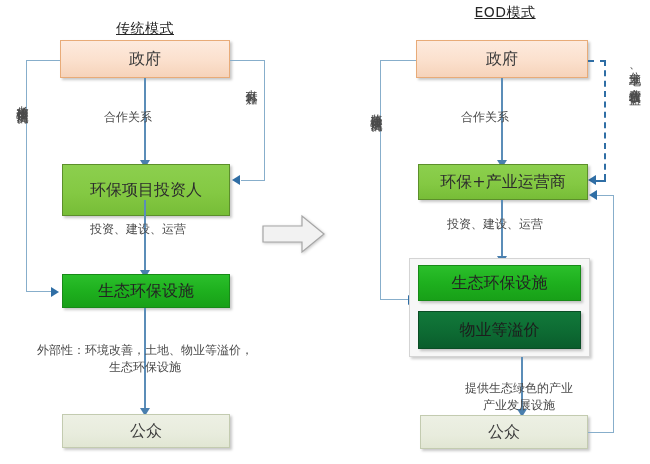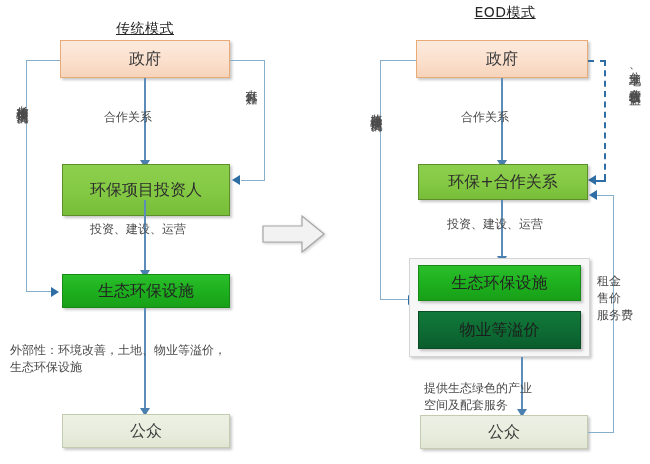--- a/index.html
+++ b/index.html
@@ -99,21 +99,21 @@
     border-top:2px dashed #2f6ea5;
     height:0;
   }
 
   
   .lbl{
     font-size:12px;color:#4a4a4a;white-space:nowrap;text-align:center;
     line-height:1.35;
   }
   .lbl-multiline{
-    font-size:12px;color:#4a4a4a;line-height:1.4;
+    font-size:12px;color:#4a4a4a;text-align:center;line-height:1.4;
   }
   .lbl-vert{
     font-size:12px;color:#4a4a4a;
     writing-mode:vertical-rl;
     text-orientation:upright;
     line-height:1.12;
     letter-spacing:1px;
   }
   .lbl-vert-2col{
     font-size:12px;color:#4a4a4a;
@@ -201,49 +201,44 @@
   <div class="abs arrow-right" style="left:408px;top:295px;"></div>
   <div class="abs lbl-vert" style="left:369px;top:104px;height:128px;">监督建设运营情况</div>
 
   <div class="abs dash-h" style="left:588px;top:60px;width:18px;"></div>
   <div class="abs dash-v" style="left:604px;top:60px;height:120px;"></div>
   <div class="abs dash-h" style="left:596px;top:180px;width:10px;"></div>
   <div class="abs arrow-left" style="left:588px;top:175px;"></div>
   <div class="abs lbl-vert-2col" style="left:609px;top:62px;width:32px;">分享土地、产业增值收益</div>
 
   <div class="abs box box-green-light" style="left:418px;top:164px;width:170px;height:36px;">
-    <span>环保+合作关系</span>
+    <span>环保+产业运营商</span>
   </div>
 
   <div class="abs ln-v" style="left:501px;top:200px;height:58px;"></div>
   <div class="abs arrow-down" style="left:497px;top:256px;"></div>
   <div class="abs lbl" style="left:447px;top:216px;">投资、建设、运营</div>
 
   <div class="abs box-group" style="left:409px;top:258px;width:181px;height:99px;"></div>
   <div class="abs box box-green" style="left:418px;top:265px;width:163px;height:36px;">
     <span>生态环保设施</span>
   </div>
   <div class="abs box box-green-dark" style="left:418px;top:311px;width:163px;height:38px;">
     <span>物业等溢价</span>
   </div>
 
   <div class="abs ln-v" style="left:521px;top:357px;height:54px;"></div>
   <div class="abs arrow-down" style="left:517px;top:409px;"></div>
   <div class="abs lbl-multiline" style="left:424px;top:368px;width:190px;margin-top:12px;">
     <div>提供生态绿色的产业</div>
-    <div>空间及配套服务</div>
+    <div>产业发展设施</div>
   </div>
 
   <div class="abs box box-public" style="left:420px;top:415px;width:168px;height:34px;">
     <span>公众</span>
   </div>
 
   <div class="abs ln-h-thin" style="left:588px;top:432px;width:26px;"></div>
   <div class="abs ln-v-thin" style="left:613px;top:195px;height:238px;"></div>
   <div class="abs ln-h-thin" style="left:597px;top:195px;width:17px;"></div>
   <div class="abs arrow-left" style="left:589px;top:190px;"></div>
-  <div class="abs lbl-multiline" style="left:597px;top:273px;width:52px;text-align:left;">
-    <div>租金</div>
-    <div>售价</div>
-    <div>服务费</div>
-  </div>
 
 </div>
 
 </body></html>

